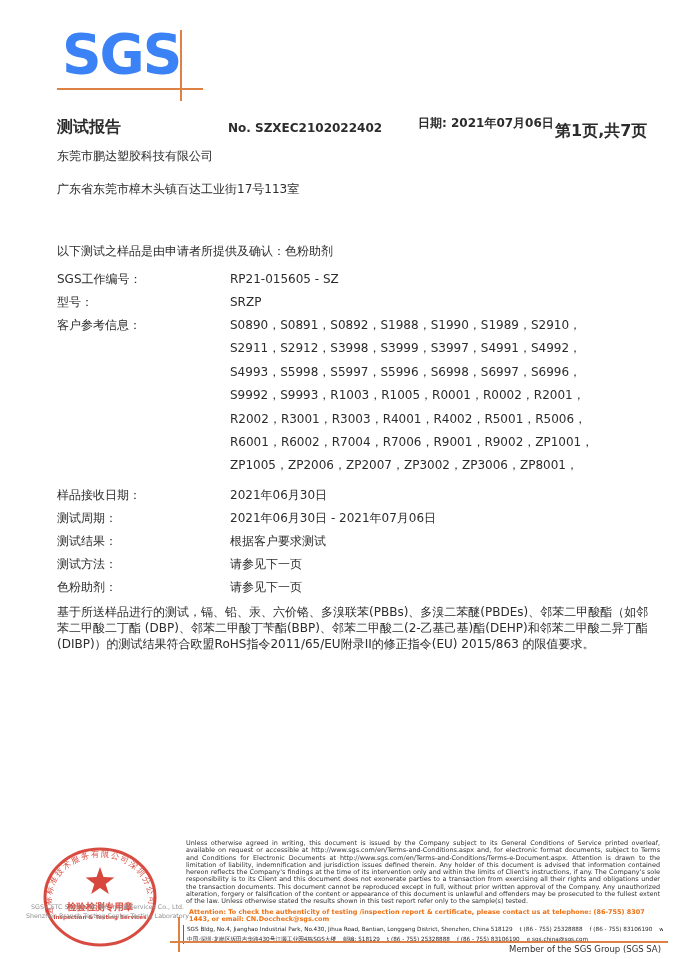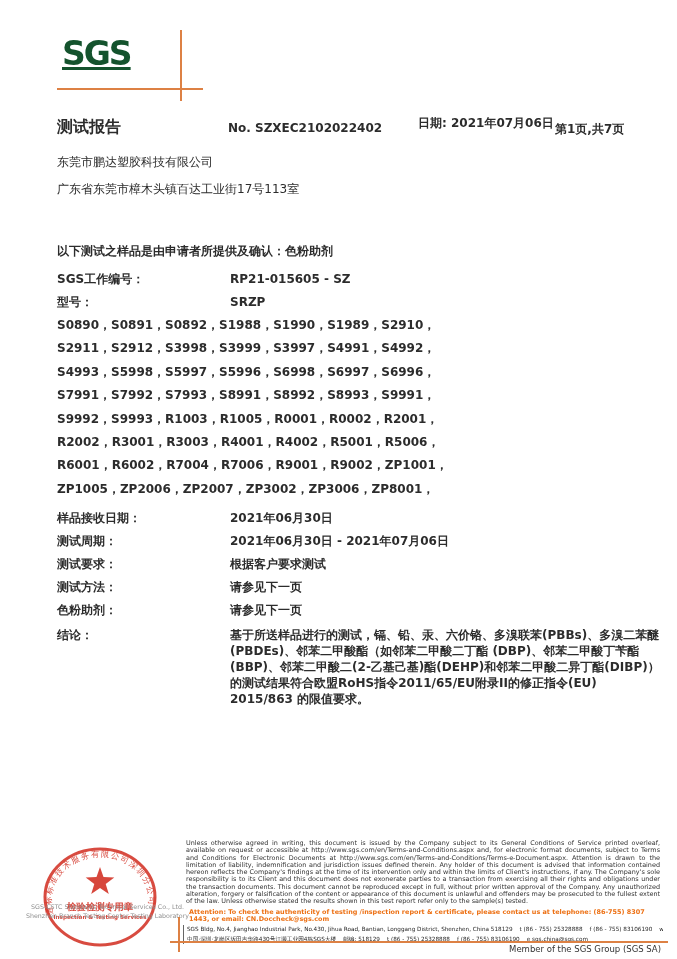--- a/index.html
+++ b/index.html
@@ -1,33 +1,33 @@
 <!DOCTYPE html>
 <html><head>
 <meta charset="utf-8">
 <style>
   html,body{margin:0;padding:0;background:#fff;}
   .page{
     position:relative;width:677px;height:959px;background:#ffffff;overflow:hidden;
     font-family:"DejaVu Sans","Liberation Sans",sans-serif;color:#2c2c2c;
   }
   
-  .logo-text{position:absolute;left:62px;top:24px;font-size:33px;font-weight:bold;
-    color:#14532d;letter-spacing:-2px;line-height:60px;text-decoration:underline;}
+  .logo-text{position:absolute;left:62px;top:24px;font-size:55px;font-weight:bold;
+    color:#3b82f6;letter-spacing:-2px;line-height:60px;}
   .logo-hline{position:absolute;left:57px;top:88px;width:146px;height:2px;background:#dd8144;}
   .logo-vline{position:absolute;left:180px;top:30px;width:2px;height:71px;background:#dd8144;}
   
   .report-title{position:absolute;left:57px;top:117px;font-size:16px;font-weight:bold;}
   .report-no{position:absolute;left:228px;top:121px;font-size:12px;font-weight:bold;}
   .report-date{position:absolute;left:418px;top:115px;font-size:12px;font-weight:bold;}
-  .report-page{position:absolute;left:555px;top:121px;font-size:12px;font-weight:bold;}
-  .client-name{position:absolute;left:57px;top:154px;font-size:12px;}
+  .report-page{position:absolute;left:555px;top:121px;font-size:16px;font-weight:bold;}
+  .client-name{position:absolute;left:57px;top:148px;font-size:12px;}
   .client-address{position:absolute;left:57px;top:181px;font-size:12px;}
   
-  .main{position:absolute;left:57px;top:243px;width:603px;font-size:12px;line-height:17px;font-weight:bold;}
+  .main{position:absolute;left:57px;top:243px;width:603px;font-size:12px;line-height:17px;}
   .intro{margin:0 0 11px 0;}
   .frow{display:flex;margin-bottom:6px;}
   .frow.gap{margin-top:8px;}
   .flabel{width:173px;flex:none;}
   .fvalue{flex:1;}
   .code-line{margin-bottom:6.4px;}
   .conclusion-text{line-height:16px;}
   
   .stamp-svg{position:absolute;left:25px;top:846px;width:150px;height:115px;}
   .company-lines{position:absolute;left:20px;top:903px;width:175px;font-size:6.3px;
@@ -67,59 +67,58 @@
       <div class="flabel">SGS工作编号：</div>
       <div class="fvalue">RP21-015605 - SZ</div>
     </div>
 
     <div class="frow">
       <div class="flabel">型号：</div>
       <div class="fvalue">SRZP</div>
     </div>
 
     <div class="frow">
+      <div class="flabel">客户参考信息：</div>
       <div class="fvalue">
         <div class="code-line">S0890，S0891，S0892，S1988，S1990，S1989，S2910，</div>
         <div class="code-line">S2911，S2912，S3998，S3999，S3997，S4991，S4992，</div>
         <div class="code-line">S4993，S5998，S5997，S5996，S6998，S6997，S6996，</div>
-        <div class="code-line">S7991，S7992，S7993，S8991，S8992，S8993，S9991，</div>
         <div class="code-line">S9992，S9993，R1003，R1005，R0001，R0002，R2001，</div>
         <div class="code-line">R2002，R3001，R3003，R4001，R4002，R5001，R5006，</div>
         <div class="code-line">R6001，R6002，R7004，R7006，R9001，R9002，ZP1001，</div>
         <div class="code-line">ZP1005，ZP2006，ZP2007，ZP3002，ZP3006，ZP8001，</div>
       </div>
     </div>
 
     <div class="frow">
       <div class="flabel">样品接收日期：</div>
       <div class="fvalue">2021年06月30日</div>
     </div>
 
     <div class="frow">
       <div class="flabel">测试周期：</div>
       <div class="fvalue">2021年06月30日 - 2021年07月06日</div>
     </div>
 
     <div class="frow">
-      <div class="flabel">测试要求：</div>
+      <div class="flabel">测试结果：</div>
       <div class="fvalue">根据客户要求测试</div>
     </div>
 
     <div class="frow">
       <div class="flabel">测试方法：</div>
       <div class="fvalue">请参见下一页</div>
     </div>
 
     <div class="frow">
       <div class="flabel">色粉助剂：</div>
       <div class="fvalue">请参见下一页</div>
     </div>
 
     <div class="frow gap">
-      <div class="flabel">结论：</div>
       <div class="fvalue conclusion-text">基于所送样品进行的测试，镉、铅、汞、六价铬、多溴联苯(PBBs)、多溴二苯醚(PBDEs)、邻苯二甲酸酯（如邻苯二甲酸二丁酯 (DBP)、邻苯二甲酸丁苄酯(BBP)、邻苯二甲酸二(2-乙基己基)酯(DEHP)和邻苯二甲酸二异丁酯(DIBP)）的测试结果符合欧盟RoHS指令2011/65/EU附录II的修正指令(EU) 2015/863 的限值要求。</div>
     </div>
   </div>
 
   <svg class="stamp-svg" viewBox="0 0 150 115">
     <defs>
       <path id="ringPath" d="M 29 70 A 49 44 0 1 1 121 70" fill="none"></path>
     </defs>
     <ellipse cx="75" cy="51" rx="55" ry="48" fill="none" stroke="#d4372b" stroke-width="3" opacity="0.9"></ellipse>
     <polygon points="75,21 78.5,31.1 89.3,31.4 80.7,37.9 83.8,48.1 75,42 66.2,48.1 69.3,37.9 60.7,31.4 71.5,31.1" fill="#d4372b" opacity="0.92"></polygon>

